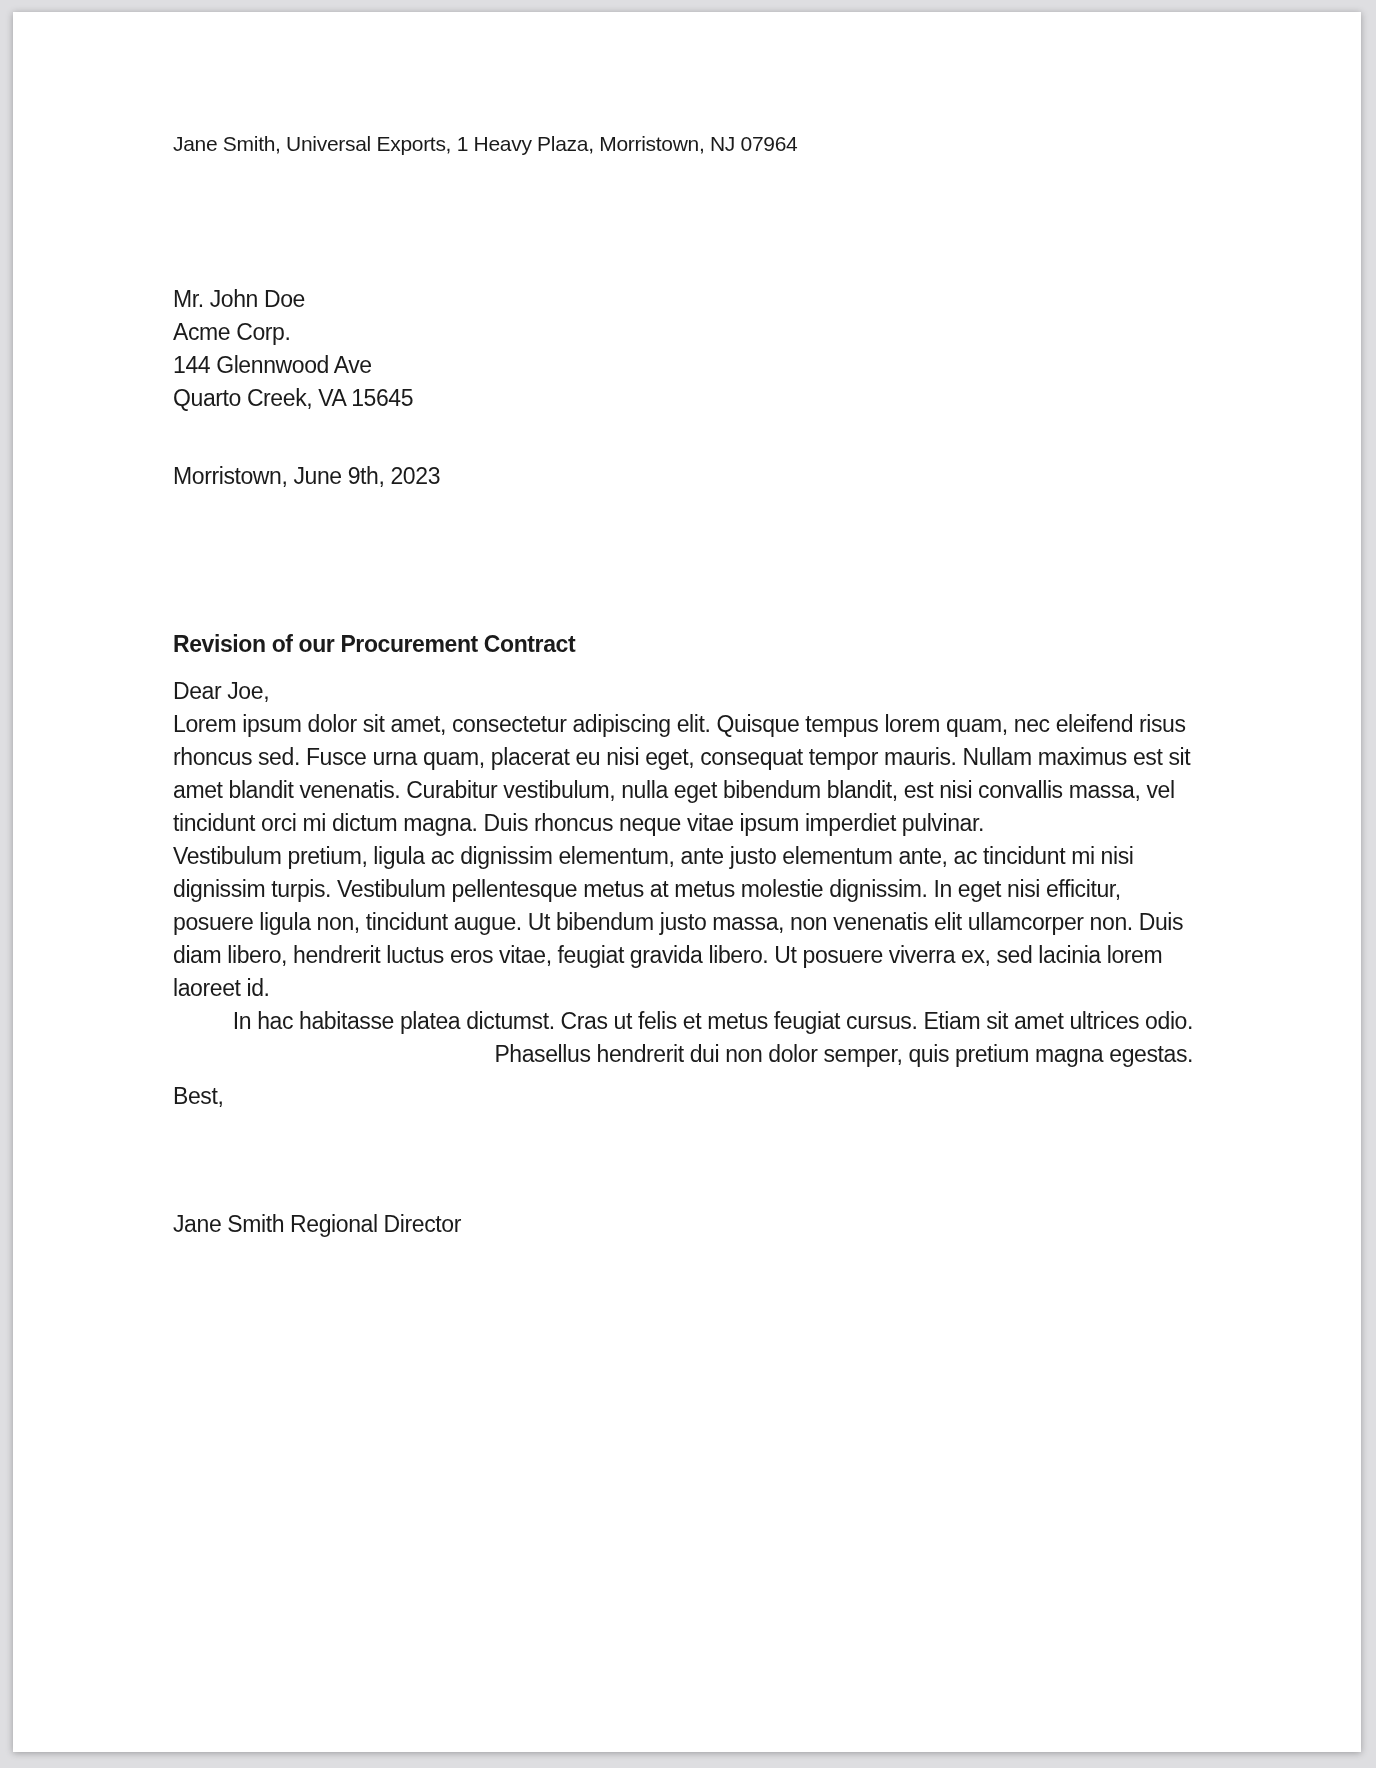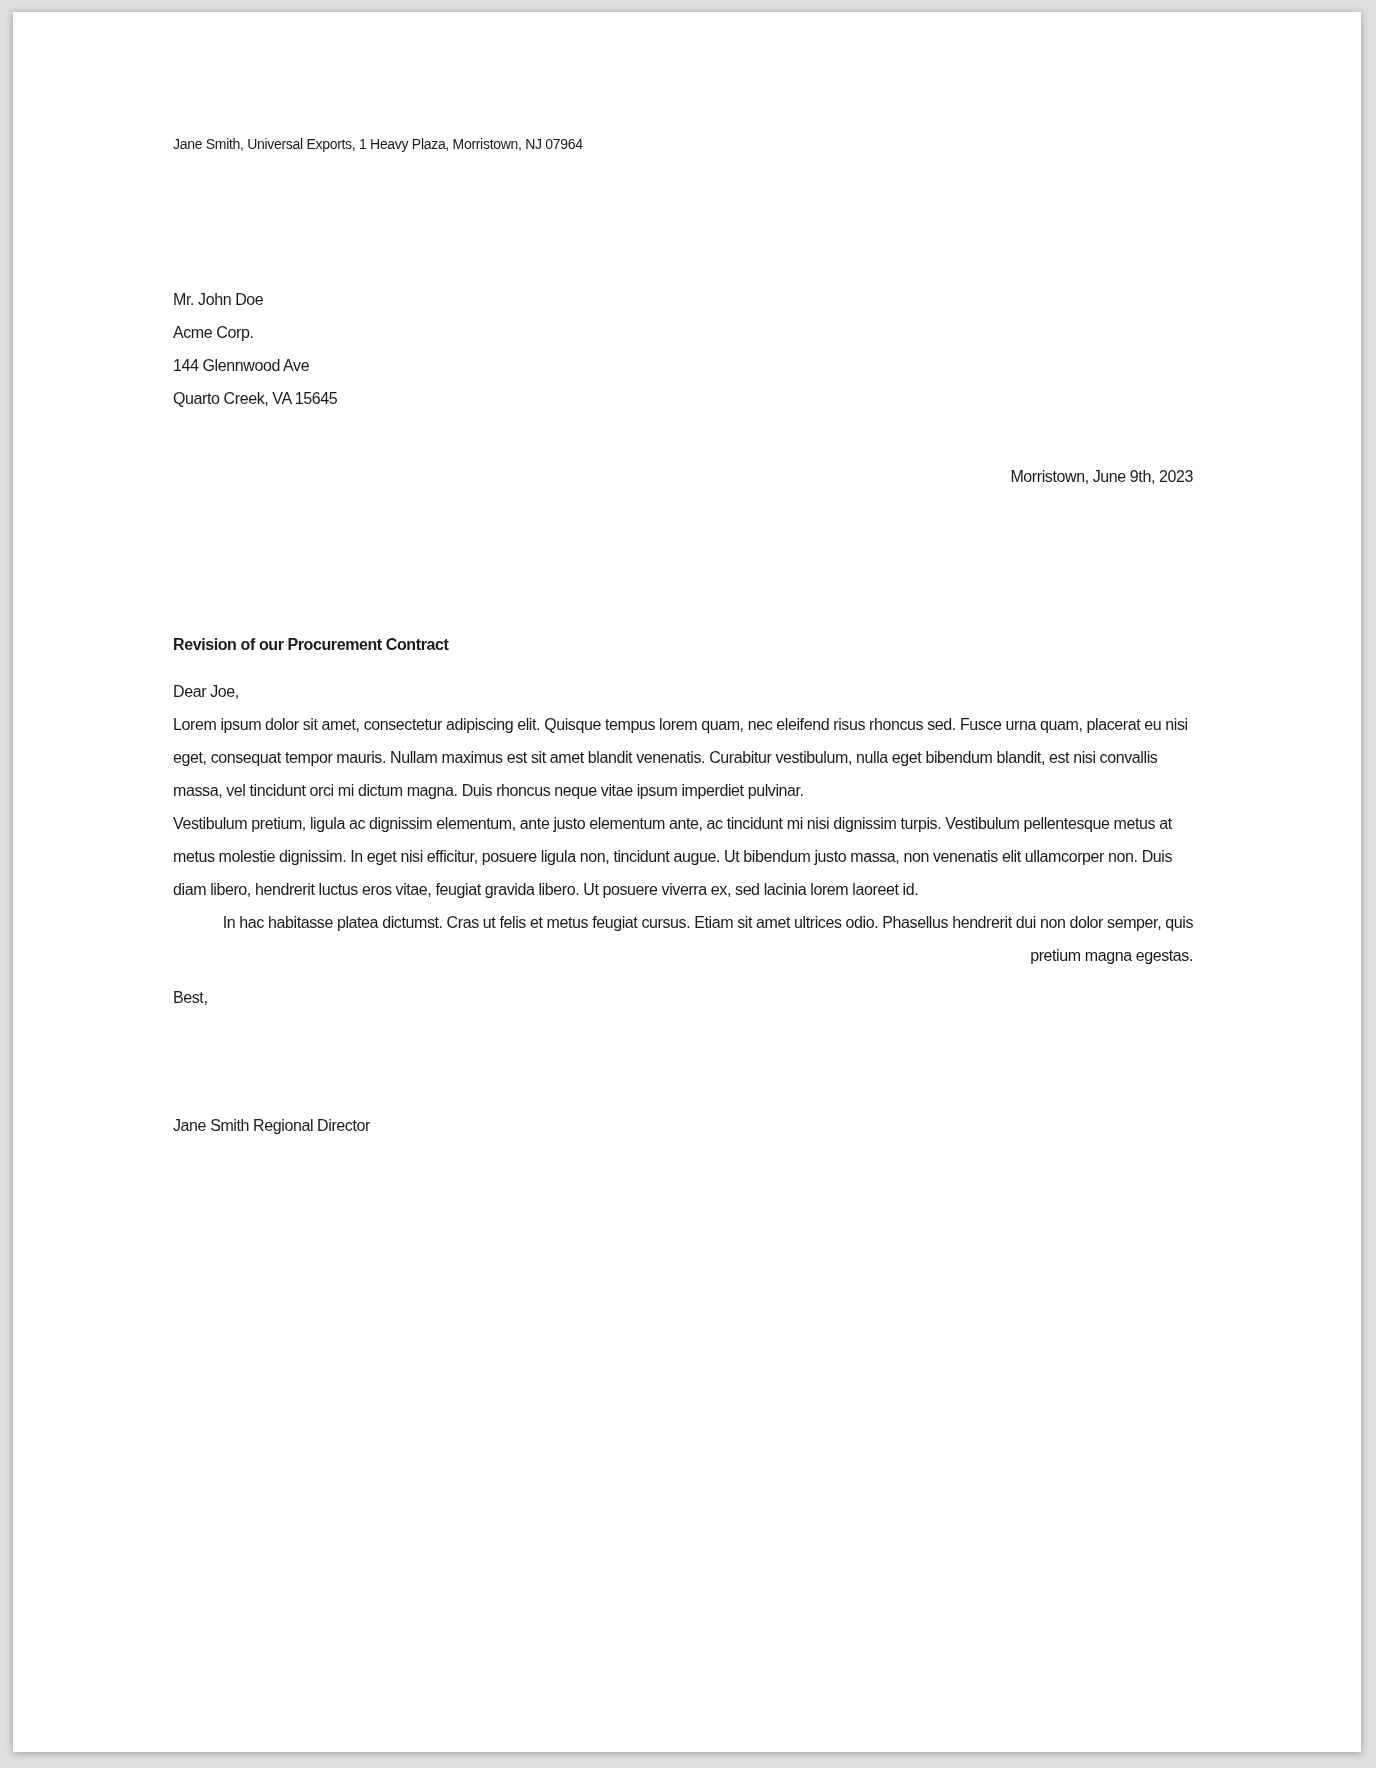--- a/index.html
+++ b/index.html
@@ -19,37 +19,37 @@
     height: 1740px;
     background: #ffffff;
     box-shadow: 0 1px 7px rgba(0,0,0,0.30);
     box-sizing: border-box;
     padding: 0 168px 0 160px;
     color: #1b1b1b;
   }
   .sender {
     margin: 0;
     padding-top: 121px;
-    font-size: 14px;
+    font-size: 21px;
     line-height: 22px;
     letter-spacing: -0.3px;
     white-space: nowrap;
   }
   .body-text {
-    font-size: 16px;
+    font-size: 23px;
     line-height: 33px;
     letter-spacing: -0.4px;
   }
   .recipient {
     margin-top: 128px;
   }
   .recipient div { margin: 0; }
   .date-line {
     margin-top: 45px;
-    text-align: right;
+    text-align: left;
   }
   .subject {
     margin: 135px 0 0 0;
     font-weight: bold;
   }
   .salutation {
     margin: 14px 0 0 0;
   }
   p.para { margin: 0; }
   .p1 { margin-top: 15px; }

